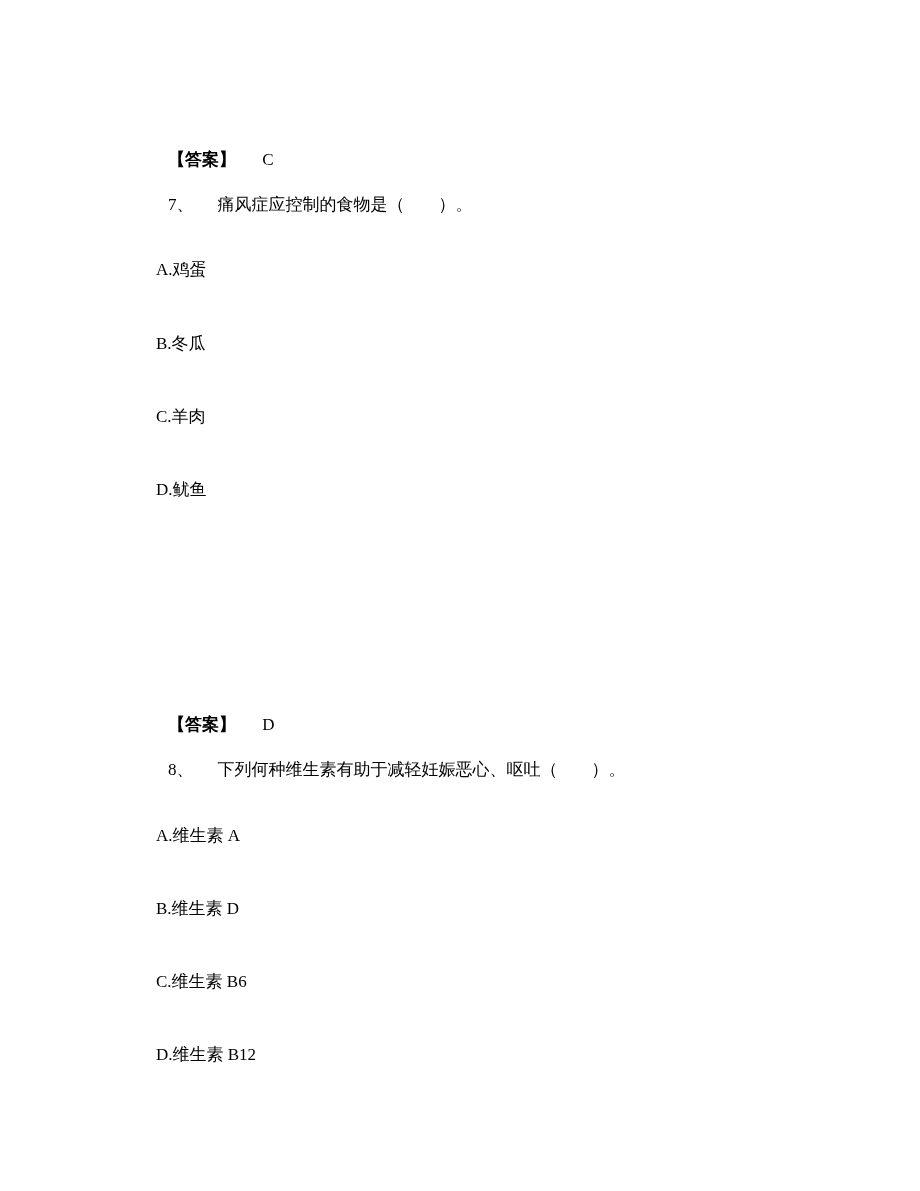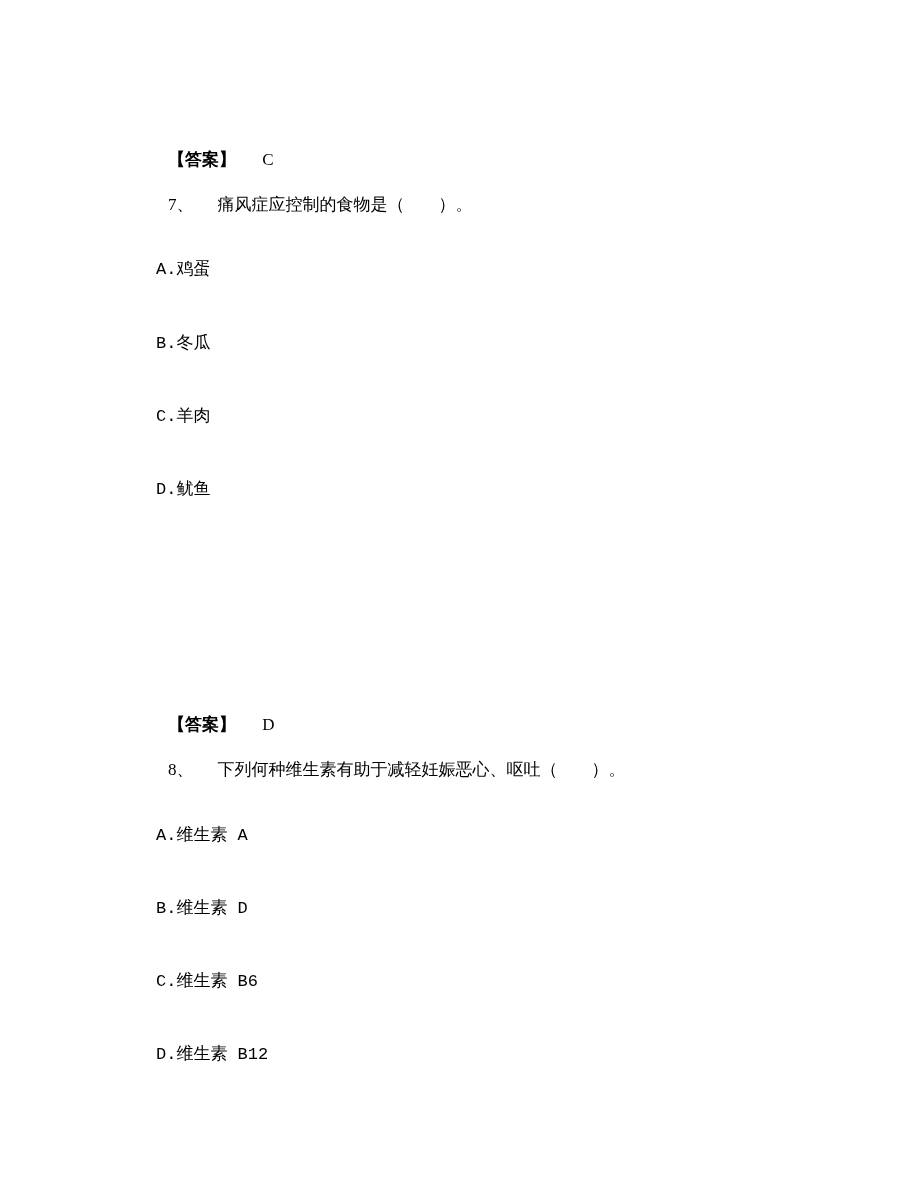--- a/index.html
+++ b/index.html
@@ -19,21 +19,20 @@
     }
     .answer-line {
       font-weight: bold;
       margin-bottom: 18px;
     }
     .question-line {
       margin-bottom: 38px;
     }
     .option {
       margin-bottom: 46px;
-      font-family: Liberation Mono, monospace;
     }
     .big-gap {
       height: 150px;
     }
     .big-gap-2 {
       height: 140px;
     }
     .answer-letter {
       font-family: "Times New Roman", serif;
       font-weight: normal;

